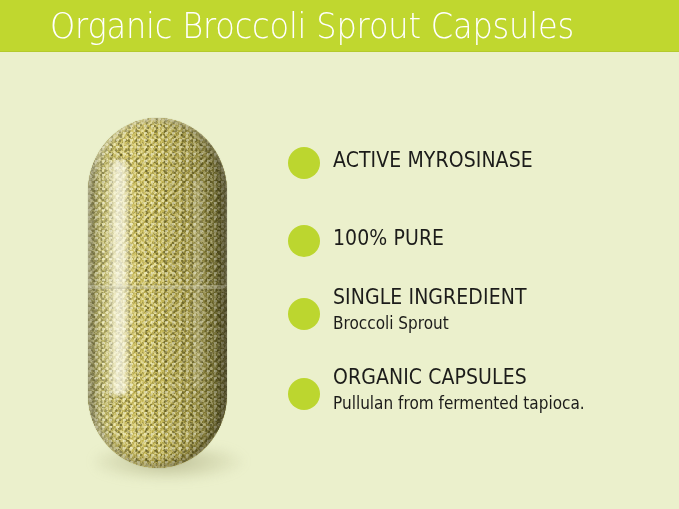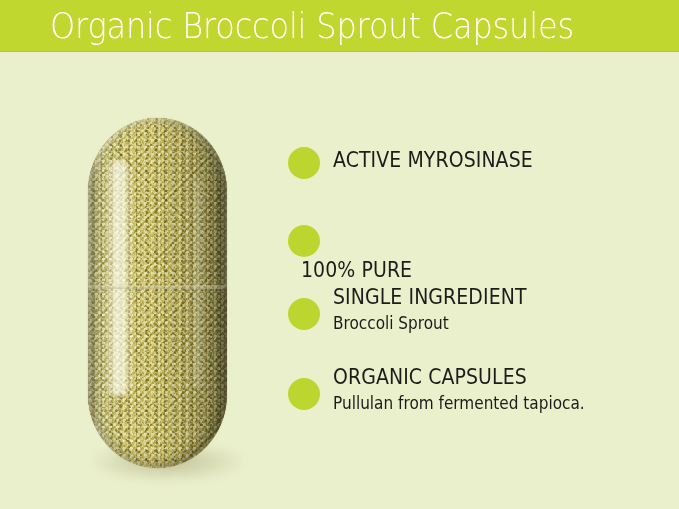--- a/index.html
+++ b/index.html
@@ -144,21 +144,21 @@
     font-family:"DejaVu Sans", sans-serif;
     font-size:17px;
     font-weight:400;
     white-space:nowrap;
     line-height:23px;
     margin-top:2px;
     transform-origin:left top;
     transform:scaleX(0.90);
   }
   .f0{top:135px;}
-  .f1{top:213px;flex-direction:column;}
+  .f1{top:213px;}
   .f2{top:272px;}
   .f3{top:352px;}
   .f4{top:442px;}
   .f2 .dot,.f3 .dot{margin-top:14px;}
 </style>
 </head>
 <body>
 
 <div id="page">
 

